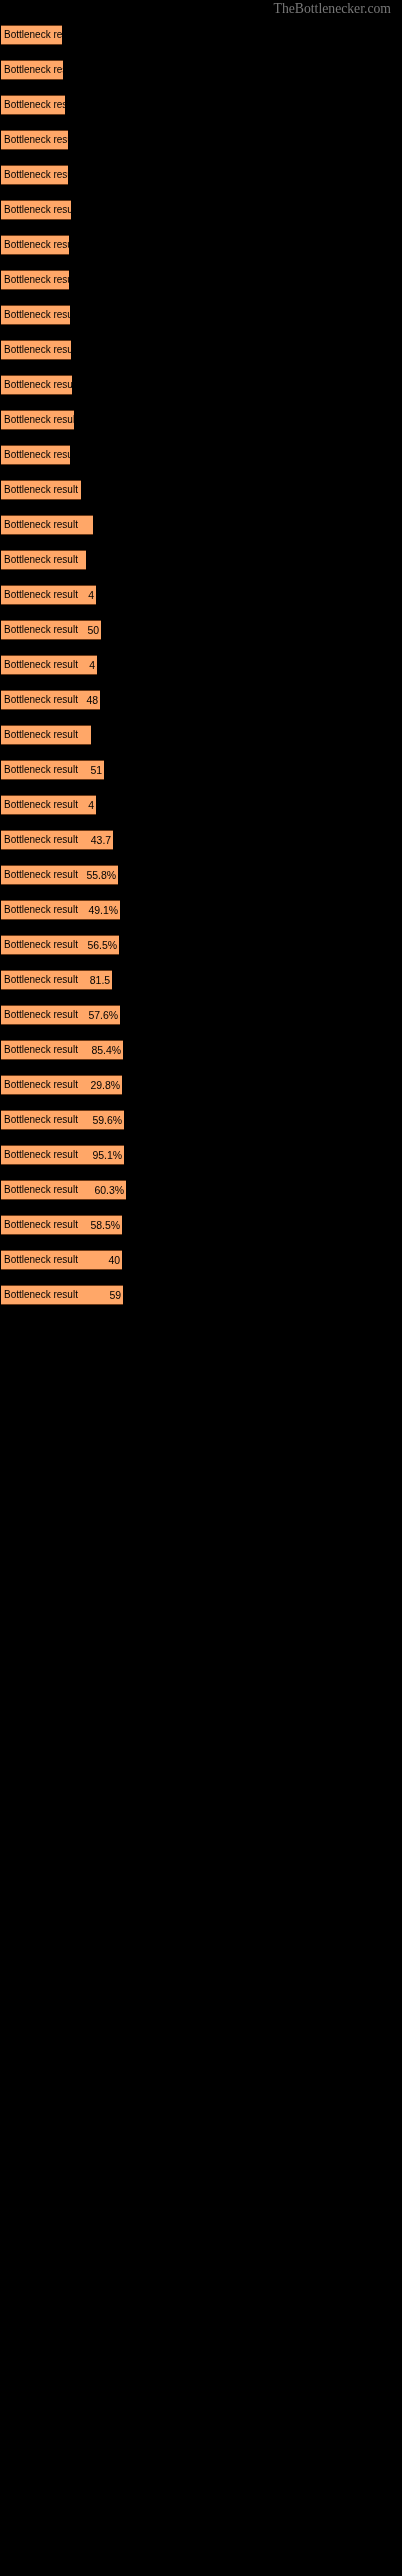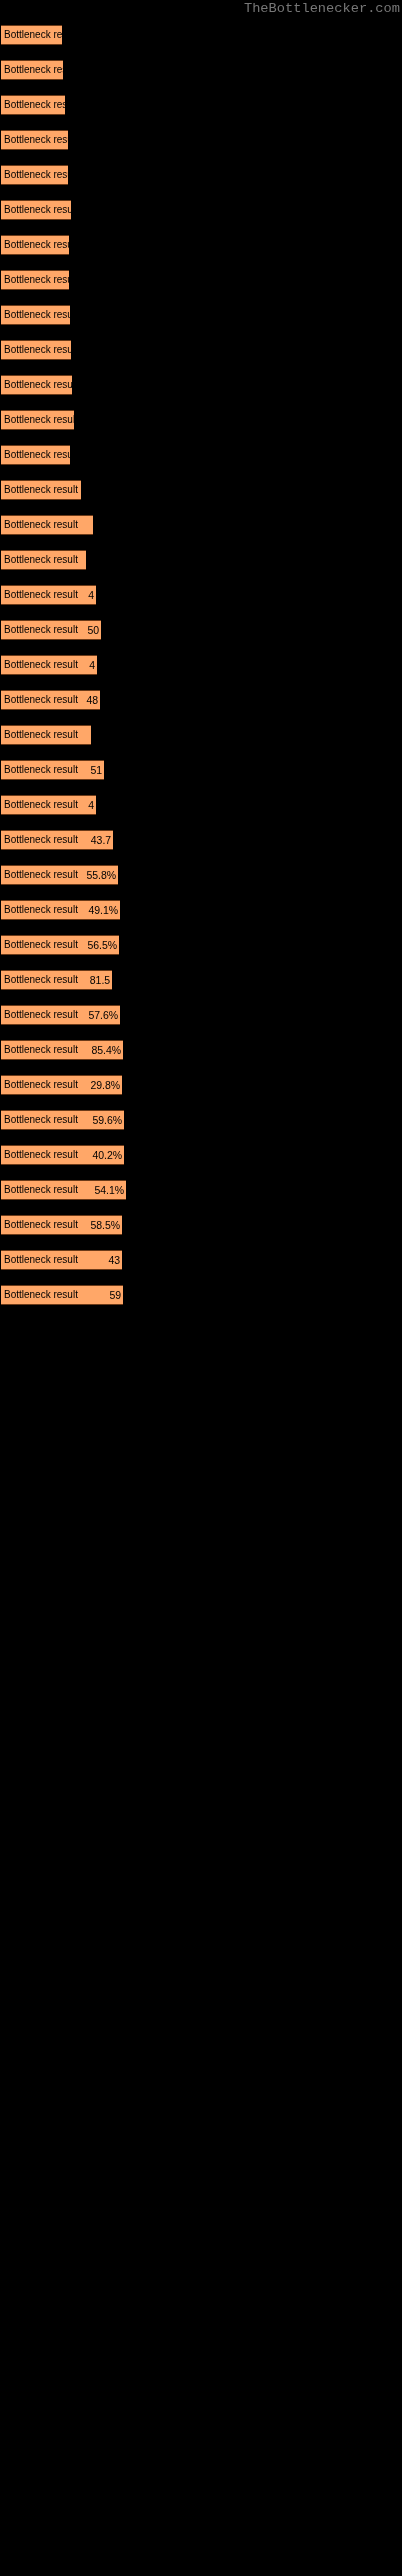--- a/index.html
+++ b/index.html
@@ -16,27 +16,27 @@
     height:2576px;
     background:#000000;
   }
   #watermark {
     position:absolute;
     top:0px;
     left:0px;
     width:403px;
     height:17.7px;
     text-align:right;
-    padding-right:3px;
+    padding-right:12px;
     color:#777777;
     font-size:13.7px;
     line-height:17.7px;
     letter-spacing:0px;
     white-space:nowrap;
-    font-family:Liberation Mono, monospace;
+    font-family:Liberation Serif, serif;
   }
   #bars {
     position:absolute;
     top:17.7px;
     left:0px;
     width:403px;
   }
   .row {
     position:relative;
     width:403px;
@@ -270,39 +270,39 @@
       </div>
       <div class="row">
         <div class="bar" style="width: 123px;">
           <span class="bar-label">Bottleneck result</span>
           <span class="bar-value">59.6%</span>
         </div>
       </div>
       <div class="row">
         <div class="bar" style="width: 123px;">
           <span class="bar-label">Bottleneck result</span>
-          <span class="bar-value">40.2%</span>
+          <span class="bar-value">95.1%</span>
         </div>
       </div>
       <div class="row">
         <div class="bar" style="width: 125px;">
           <span class="bar-label">Bottleneck result</span>
-          <span class="bar-value">54.1%</span>
+          <span class="bar-value">60.3%</span>
         </div>
       </div>
       <div class="row">
         <div class="bar" style="width: 121px;">
           <span class="bar-label">Bottleneck result</span>
           <span class="bar-value">58.5%</span>
         </div>
       </div>
       <div class="row">
         <div class="bar" style="width: 121px;">
           <span class="bar-label">Bottleneck result</span>
-          <span class="bar-value">43</span>
+          <span class="bar-value">40</span>
         </div>
       </div>
       <div class="row">
         <div class="bar" style="width: 122px;">
           <span class="bar-label">Bottleneck result</span>
           <span class="bar-value">59</span>
         </div>
       </div>
     </div>
 

